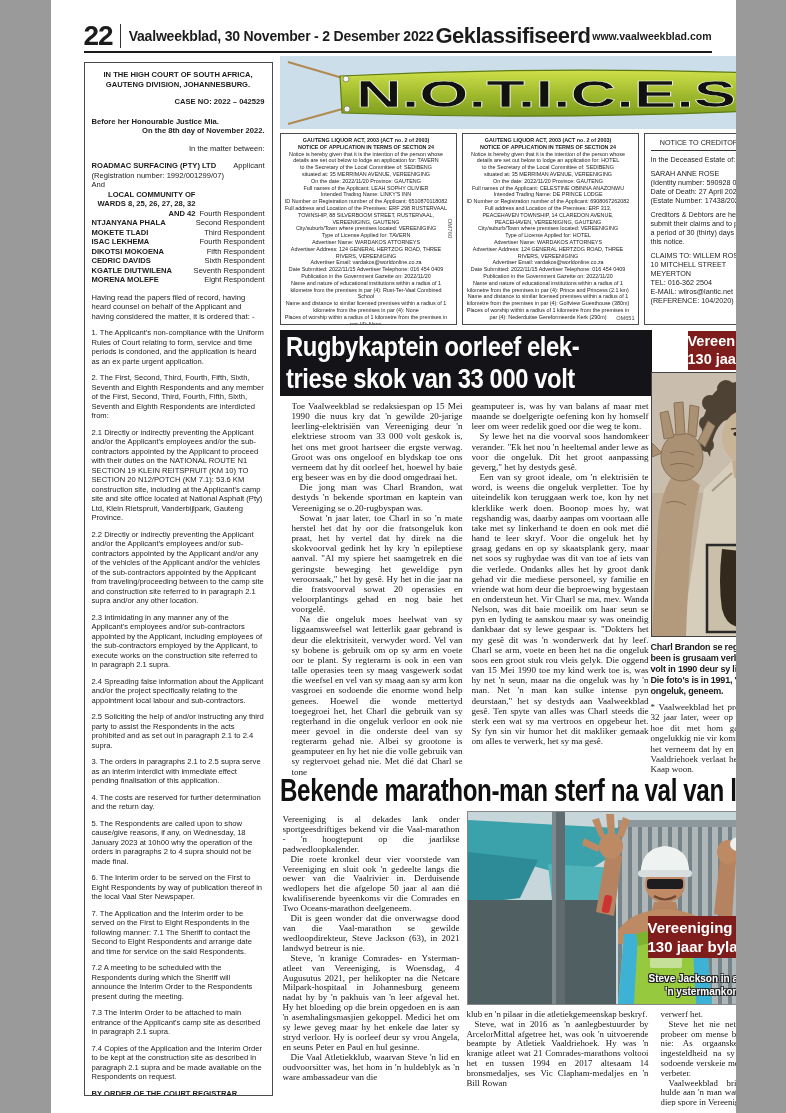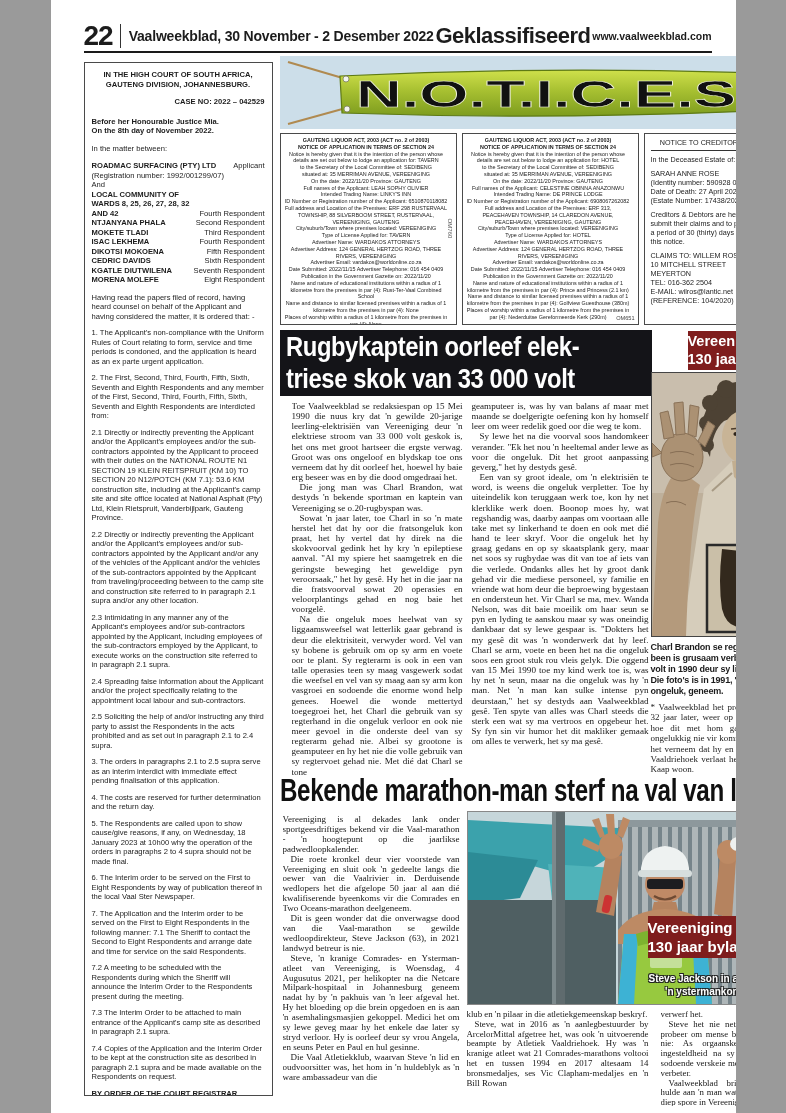--- a/index.html
+++ b/index.html
@@ -24,21 +24,21 @@
 
   
   .court {
     position:absolute; left:33px; top:62px; width:189px; height:1034px;
     border:1px solid #4a4a4a; padding:7px 7px;
     font-size:7.6px; line-height:9.5px; overflow:hidden;
   }
   .court .c-head { font-weight:bold; text-align:center; margin-bottom:8px; }
   .court .c-case { font-weight:bold; text-align:right; margin-bottom:10px; }
   .court .c-bold { font-weight:bold; }
-  .court .c-block { margin-bottom:8px; }
+  .court .c-block { margin-bottom:8px;text-align:right; }
   .court .party-row { display:flex; justify-content:space-between; align-items:flex-end; }
   .court .party-row .p-name { font-weight:bold; padding-right:4px; }
   .court .party-row .p-role { white-space:nowrap; }
   .court .c-paras p { margin-bottom:7px; }
   .court .c-sign { font-weight:bold; margin-top:2px; }
 
   
   .banner-wrap { position:absolute; left:229px; top:56px; width:533px; height:73px; }
 
   .notice-row { position:absolute; left:229px; top:133px; width:533px; height:192px; display:flex; gap:5px; }

